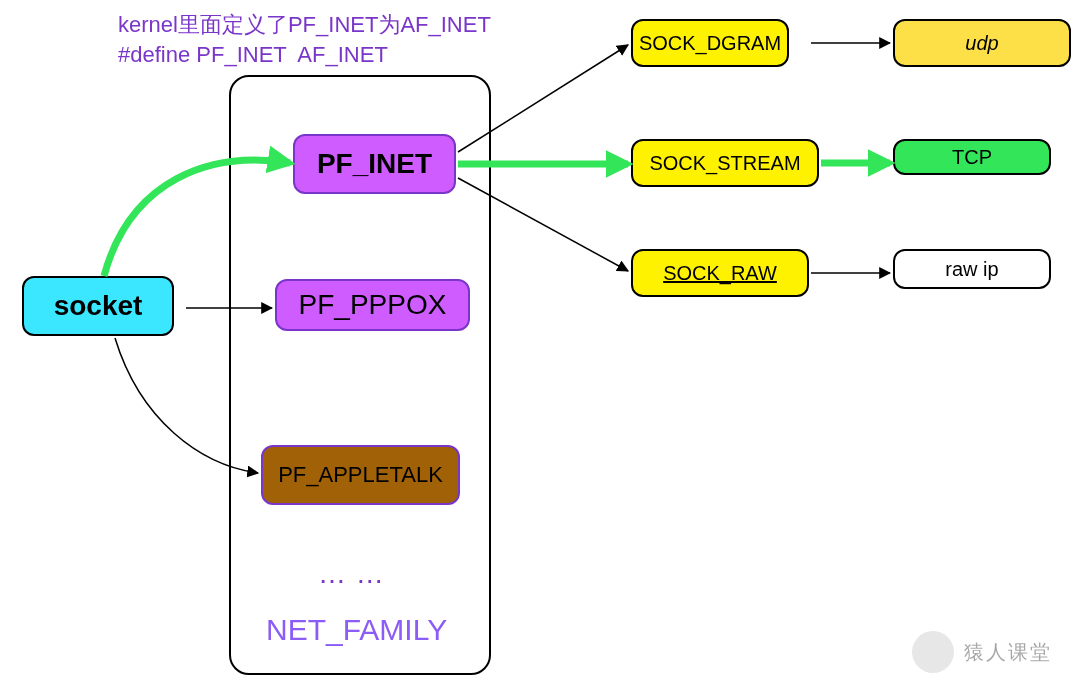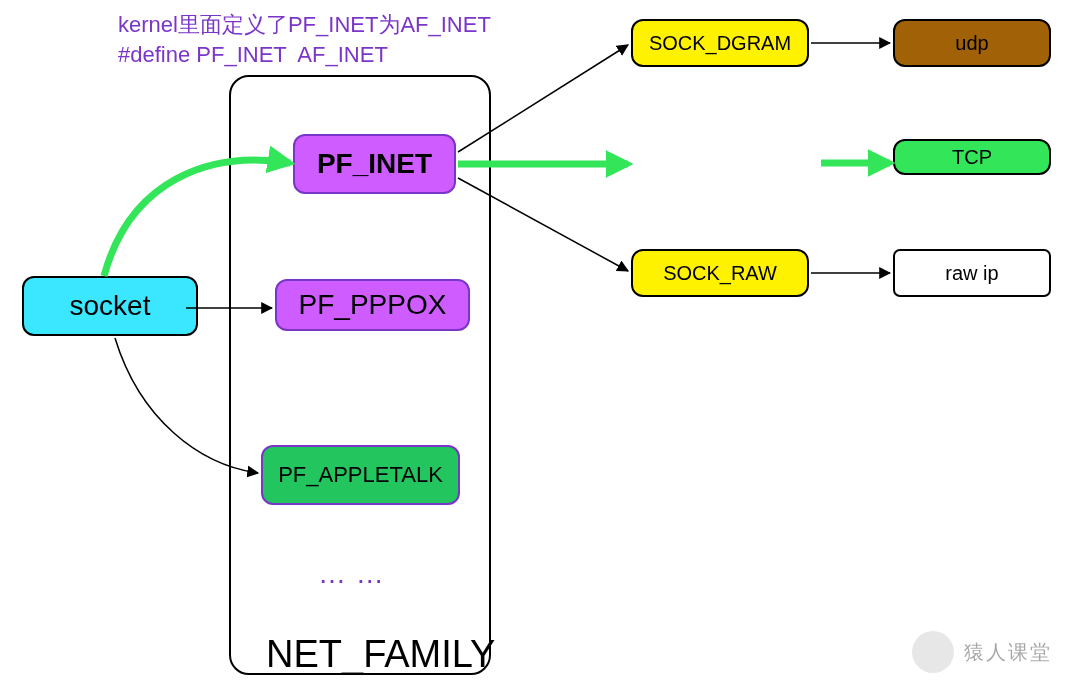--- a/index.html
+++ b/index.html
@@ -50,23 +50,22 @@
     box-sizing: border-box;
   }
   .dots {
     position: absolute;
     color: #7a35c9;
     font-size: 28px;
     letter-spacing: 0.35em;
   }
   .family-label {
     position: absolute;
-    font-size: 38px;
-    color: #000000;
-    margin-top: 20px;
+    font-size: 30px;
+    color: #8b5cf6;
   }
   .watermark {
     position: absolute;
     right: 28px;
     bottom: 22px;
     display: flex;
     align-items: center;
     gap: 10px;
     opacity: 0.35;
   }
@@ -93,42 +92,43 @@
 <body>
 
 <div class="canvas">
 
   <div class="top-note"><span>kernel里面定义了PF_INET为AF_INET</span>
 <span>#define PF_INET  AF_INET</span></div>
 
   <div class="family-box" style="left:229px; top:75px; width:262px; height:600px;"></div>
 
 
-  <div class="node big" id="n-socket" style="left: 22px; top: 276px; width: 176px; height: 60px; background: rgb(59, 230, 255); border-color: rgb(0, 0, 0);">socket</div>
+  <div class="node big" id="n-socket" style="left: 22px; top: 276px; width: 152px; height: 60px; background: rgb(59, 230, 255); border-color: rgb(0, 0, 0); font-weight: bold;">socket</div>
 
   <div class="node big" id="n-pf_inet" style="left: 293px; top: 134px; width: 163px; height: 60px; background: rgb(207, 92, 255); border-color: rgb(122, 53, 201); font-weight: bold;">PF_INET</div>
 
   <div class="node big" id="n-pf_pppox" style="left: 275px; top: 279px; width: 195px; height: 52px; background: rgb(207, 92, 255); border-color: rgb(122, 53, 201);">PF_PPPOX</div>
 
-  <div class="node" id="n-pf_appletalk" style="left: 261px; top: 445px; width: 199px; height: 60px; font-size: 22px; background: #22c55e; border-color: rgb(122, 53, 201); text-align: center;">PF_APPLETALK</div>
+  <div class="node" id="n-pf_appletalk" style="left: 261px; top: 445px; width: 199px; height: 60px; font-size: 22px; background: #a16207; border-color: rgb(122, 53, 201); text-align: center;">PF_APPLETALK</div>
 
   <div class="dots" style="left:318px; top:558px;">……</div>
 
   <div class="family-label" style="left:266px; top:613px;">NET_FAMILY</div>
 
-  <div class="node small" id="n-sock_dgram" style="left: 631px; top: 19px; width: 178px; height: 48px; background: rgb(255, 242, 0); border-color: rgb(0, 0, 0);">SOCK_DGRAM</div>
+  <div class="node small" id="n-sock_dgram" style="left: 631px; top: 19px; width: 158px; height: 48px; background: rgb(255, 242, 0); border-color: rgb(0, 0, 0);">SOCK_DGRAM</div>
 
+  <div class="node small" id="n-sock_stream" style="left: 631px; top: 139px; width: 188px; height: 48px; background: rgb(255, 242, 0); border-color: rgb(0, 0, 0);">SOCK_STREAM</div>
 
-  <div class="node small" id="n-sock_raw" style="left: 631px; top: 249px; width: 178px; height: 48px; background: rgb(255, 242, 0); border-color: rgb(0, 0, 0);">SOCK_RAW</div>
+  <div class="node small" id="n-sock_raw" style="left: 631px; top: 249px; width: 178px; height: 48px; background: rgb(255, 242, 0); border-color: rgb(0, 0, 0); text-decoration: underline;">SOCK_RAW</div>
 
-  <div class="node small" id="n-udp" style="left: 893px; top: 19px; width: 158px; height: 48px; background: #a16207; border-color: rgb(0, 0, 0);">udp</div>
+  <div class="node small" id="n-udp" style="left: 893px; top: 19px; width: 178px; height: 48px; background: #fde047; border-color: rgb(0, 0, 0); font-style: italic;">udp</div>
 
   <div class="node small" id="n-tcp" style="left: 893px; top: 139px; width: 158px; height: 36px; background: rgb(51, 229, 88); border-color: rgb(0, 0, 0);">TCP</div>
 
-  <div class="node small" id="n-rawip" style="left: 893px; top: 249px; width: 158px; height: 48px; background: rgb(255, 255, 255); border-color: rgb(0, 0, 0); border-radius: 7px;">raw ip</div>
+  <div class="node small" id="n-rawip" style="left: 893px; top: 249px; width: 158px; height: 40px; background: rgb(255, 255, 255); border-color: rgb(0, 0, 0);">raw ip</div>
 
   <svg class="edges">
     <defs>
       <marker id="arrow-black" viewBox="0 0 10 10" refX="9" refY="5" markerWidth="8" markerHeight="8" orient="auto-start-reverse">
         <path d="M 0 0 L 10 5 L 0 10 z" fill="#000"></path>
       </marker>
       <marker id="arrow-green" viewBox="0 0 10 10" refX="8" refY="5" markerWidth="4" markerHeight="4" orient="auto-start-reverse">
         <path d="M 0 0 L 10 5 L 0 10 z" fill="#33e558"></path>
       </marker>
     </defs>

